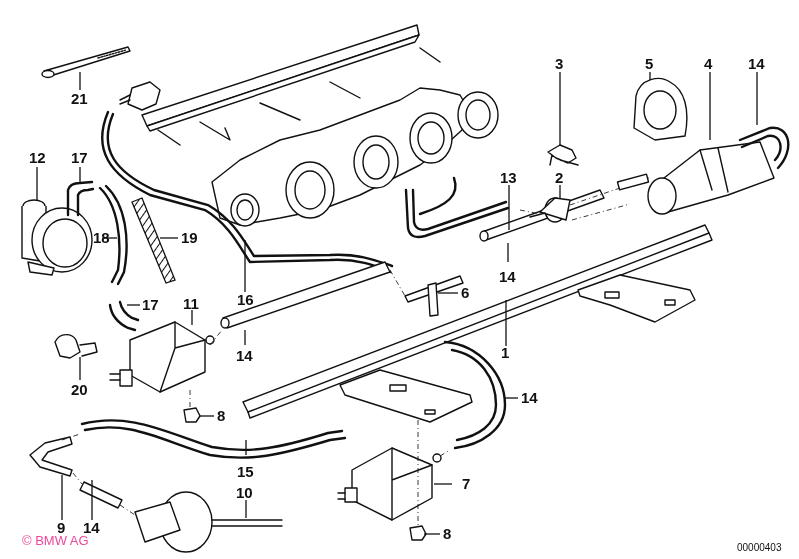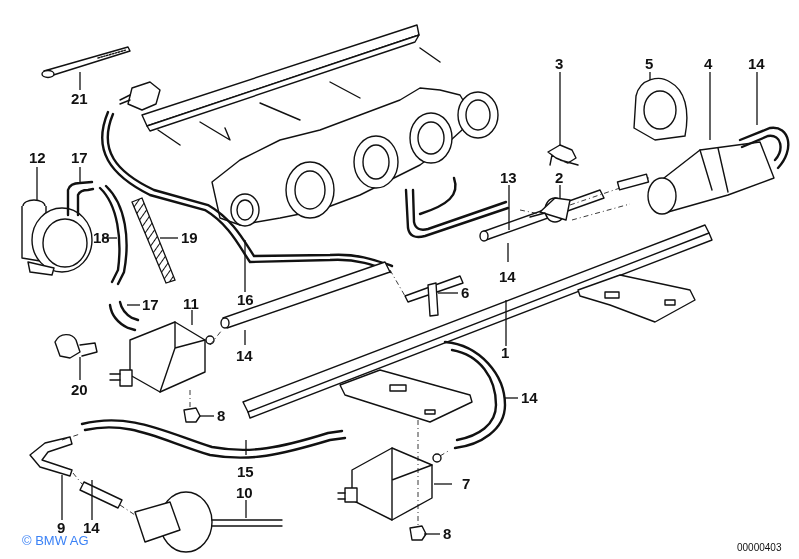--- a/index.html
+++ b/index.html
@@ -4,21 +4,21 @@
 <style>
   html, body { margin: 0; padding: 0; background: #ffffff; }
   body { width: 799px; height: 559px; overflow: hidden; position: relative; font-family: "Liberation Sans", sans-serif; }
   #diagram { position: absolute; left: 0; top: 0; width: 799px; height: 559px; }
   .ln { fill: none; stroke: #111; stroke-width: 1.4; stroke-linejoin: round; stroke-linecap: round; }
   .thk { fill: none; stroke: #111; stroke-width: 2.4; stroke-linecap: round; }
   .fill { fill: #fff; stroke: #111; stroke-width: 1.4; stroke-linejoin: round; }
   .dash { fill: none; stroke: #222; stroke-width: 0.9; stroke-dasharray: 5 3 1 3; }
   .leader { stroke: #111; stroke-width: 1.3; }
   .num { font-family: "Liberation Sans", sans-serif; font-weight: bold; font-size: 15px; fill: #111; }
-  .copyright { position: absolute; left: 22px; top: 533px; font-size: 13px; color: #3b82f6; font-family: "Liberation Sans", sans-serif; }
+  .copyright { position: absolute; left: 22px; top: 533px; font-size: 13px; color: #ec4899; font-family: "Liberation Sans", sans-serif; }
   .docnum { position: absolute; left: 737px; top: 542px; font-size: 10px; color: #111; font-family: "Liberation Sans", sans-serif; }
   .hatch { fill: url(#hatchpat); stroke: #111; stroke-width: 1.3; }
 </style>
 </head>
 <body>
 
 <svg id="diagram" viewBox="0 0 799 559" xmlns="http://www.w3.org/2000/svg">
   <defs>
     <pattern id="hatchpat" width="6" height="6" patternUnits="userSpaceOnUse" patternTransform="rotate(35)">
       <rect width="6" height="6" fill="#fff"></rect>

